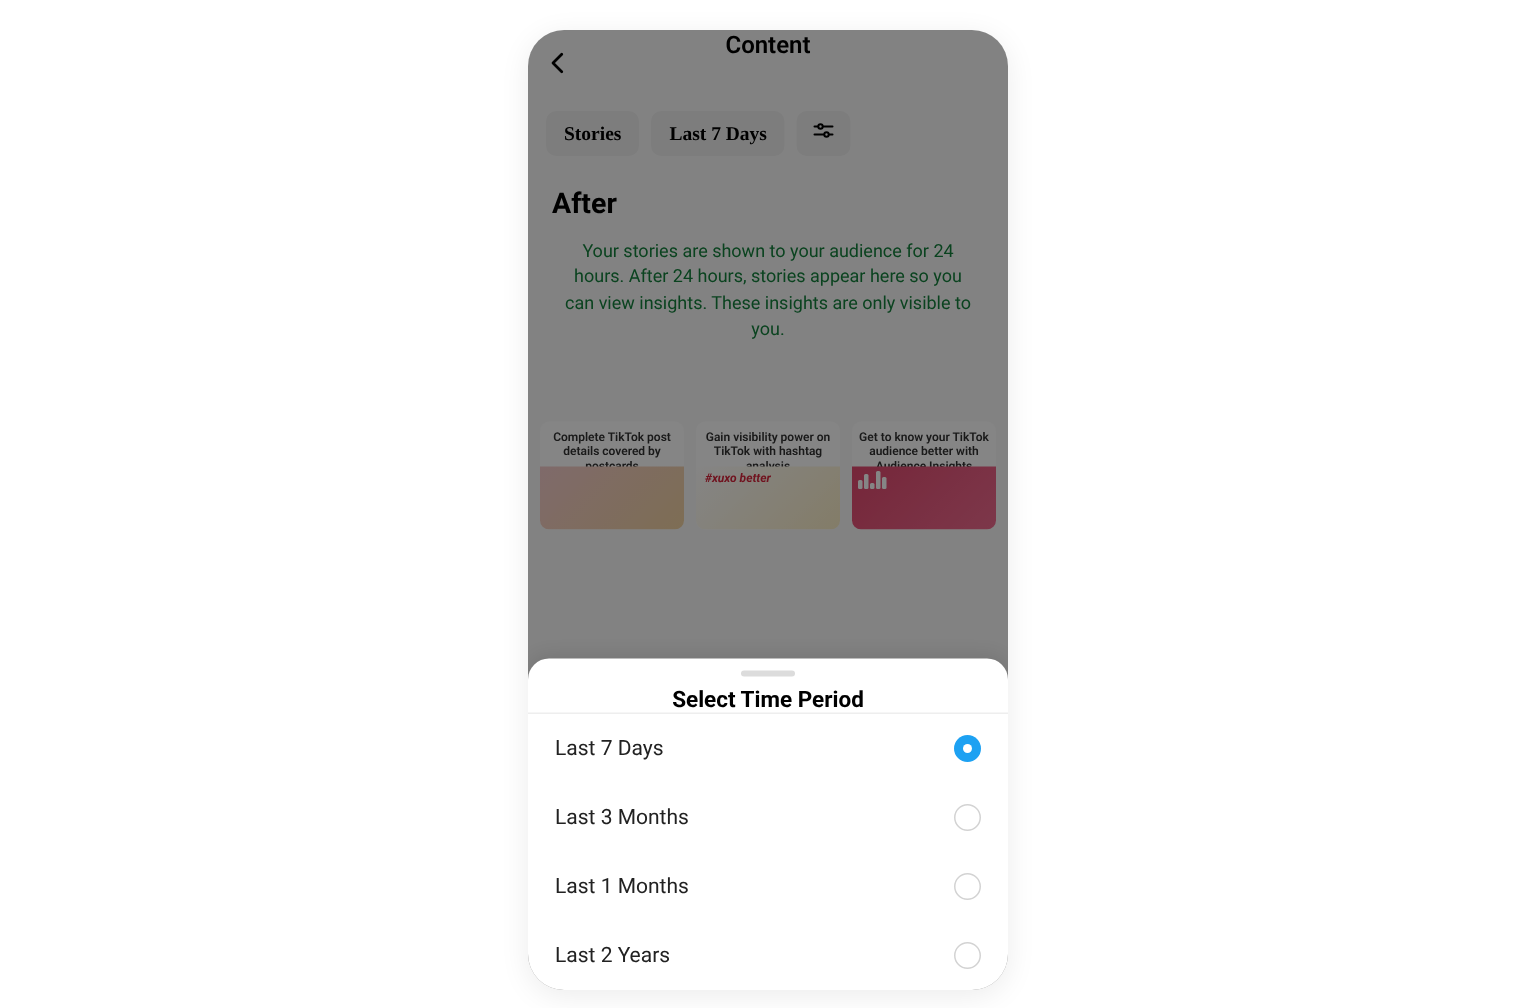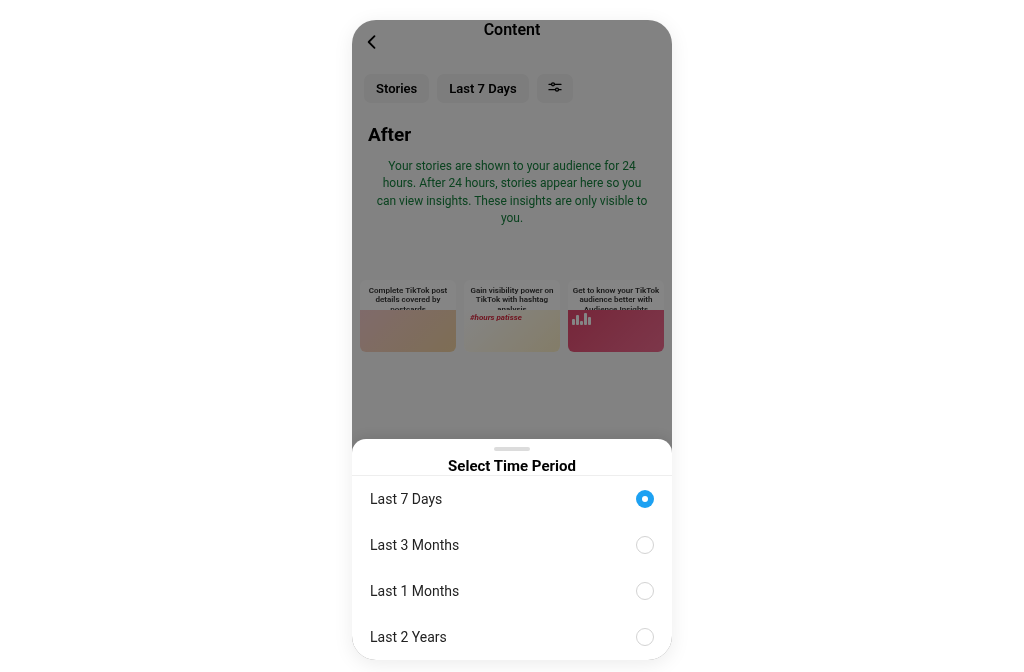--- a/index.html
+++ b/index.html
@@ -40,20 +40,21 @@
       position: absolute;
       left: 10px;
       top: 12px;
       width: 20px; height: 20px;
     }
     .header-title { font-weight: 600; font-size: 16px; color: #000; }
     .chips {
       display: flex;
       gap: 8px;
       padding: 10px 12px 14px;
+      font-family: Liberation Serif, serif;
     }
     .chip {
       background: #efefef;
       border-radius: 7px;
       padding: 7px 12px;
       font-size: 13px;
       font-weight: 600;
       color: #000;
     }
     .chip.icon-chip { padding: 5px 10px; display: flex; align-items: center; justify-content: center; }
@@ -189,21 +190,21 @@
     </div>
 
     <div class="cards">
       <div class="card">
         <div class="card-title">Complete TikTok post details covered by postcards</div>
         <div class="card-img"></div>
       </div>
       <div class="card">
         <div class="card-title">Gain visibility power on TikTok with hashtag analysis</div>
         <div class="card-img c2">
-          <span class="hashtag">#hours patisse</span>
+          <span class="hashtag">#xuxo better</span>
         </div>
       </div>
       <div class="card">
         <div class="card-title">Get to know your TikTok audience better with Audience Insights</div>
         <div class="card-img c3">
           <span class="bars-icon">
             <span style="height:6px"></span>
               <span style="height:10px"></span>
               <span style="height:4px"></span>
               <span style="height:12px"></span>

